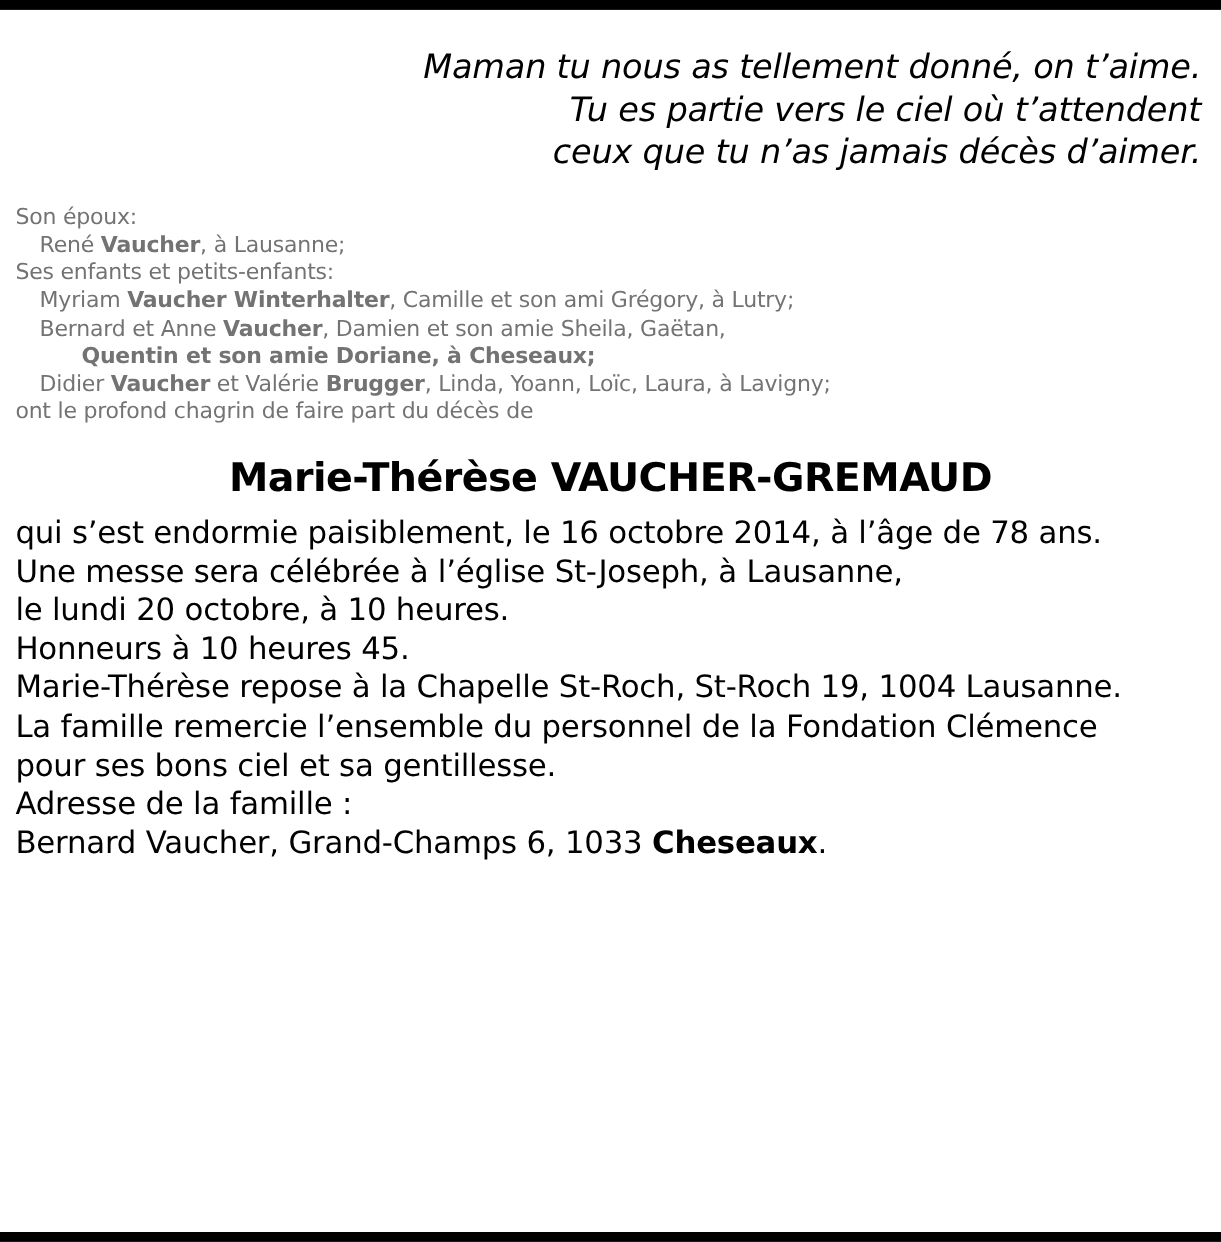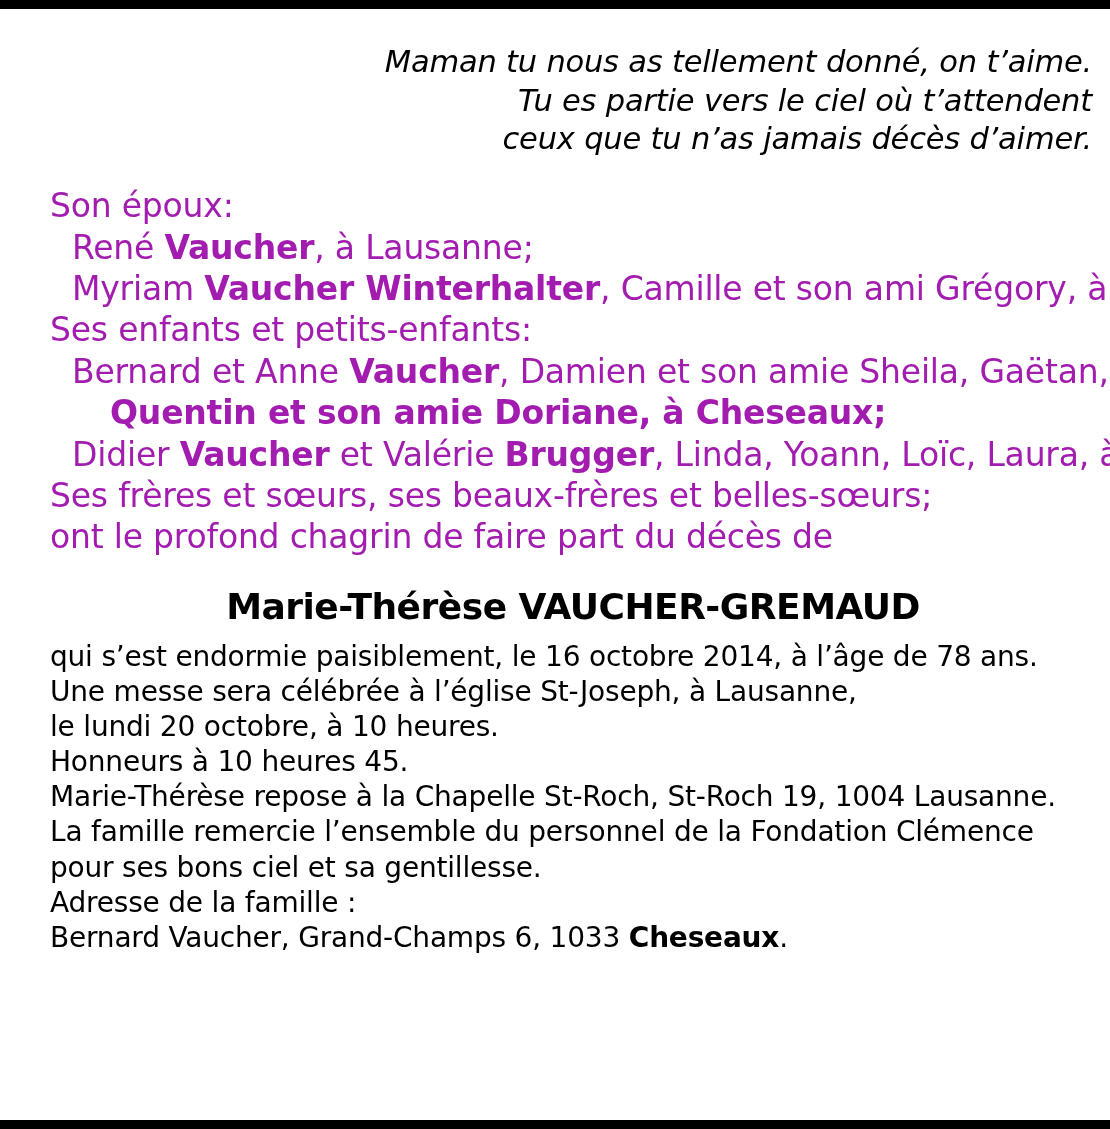--- a/index.html
+++ b/index.html
@@ -17,39 +17,38 @@
     box-sizing: border-box;
     background: #ffffff;
     border-top: 9px solid #000000;
     border-bottom: 9px solid #000000;
     overflow: hidden;
   }
   .inner {
     box-sizing: border-box;
     padding: 34px 14px 0 14px;
     height: 100%;
-    margin-left: 36px;
   }
   .epitaph {
     text-align: right;
     font-style: italic;
     font-size: 30.5px;
     line-height: 1.27;
     color: #000;
     padding-right: 4px;
     font-family: "DejaVu Sans", sans-serif;
     letter-spacing: -0.2px;
   }
   .epitaph div { white-space: nowrap; }
 
   .family {
     margin-top: 26px;
-    font-size: 33px;
+    font-size: 20px;
     line-height: 1.255;
-    color: #a21caf;
+    color: #737373;
     letter-spacing: -0.2px;
   }
   .family .line { white-space: nowrap; }
   .family .ind1 { padding-left: 22px; }
   .family .ind2 { padding-left: 60px; font-weight: bold; }
   .family b { font-weight: bold; }
 
   .deceased {
     text-align: center;
     font-weight: bold;
@@ -79,30 +78,29 @@
     <div class="epitaph">
       <div>Maman tu nous as tellement donné, on t’aime.</div>
       <div>Tu es partie vers le ciel où t’attendent</div>
       <div>ceux que tu n’as jamais décès d’aimer.</div>
     </div>
 
     <div class="family">
       <div class="line">Son époux:</div>
       <div class="line ind1"><span>René </span><b>Vaucher</b><span>, à Lausanne;</span></div>
 
+      <div class="line">Ses enfants et petits-enfants:</div>
+
       <div class="line ind1"><span>Myriam </span><b>Vaucher Winterhalter</b><span>, Camille et son ami Grégory, à Lutry;</span></div>
-
-      <div class="line">Ses enfants et petits-enfants:</div>
 
       <div class="line ind1"><span>Bernard et Anne </span><b>Vaucher</b><span>, Damien et son amie Sheila, Gaëtan,</span></div>
       <div class="line ind2">Quentin et son amie Doriane, à Cheseaux;</div>
 
       <div class="line ind1"><span>Didier </span><b>Vaucher</b><span> et Valérie </span><b>Brugger</b><span>, Linda, Yoann, Loïc, Laura, à Lavigny;</span></div>
 
-      <div class="line">Ses frères et sœurs, ses beaux-frères et belles-sœurs;</div>
       <div class="line">ont le profond chagrin de faire part du décès de</div>
     </div>
 
     <div class="deceased">Marie-Thérèse VAUCHER-GREMAUD</div>
 
     <div class="details">
       <div class="line">qui s’est endormie paisiblement, le 16 octobre 2014, à l’âge de 78 ans.</div>
       <div class="line">Une messe sera célébrée à l’église St-Joseph, à Lausanne,</div>
       <div class="line">le lundi 20 octobre, à 10 heures.</div>
       <div class="line">Honneurs à 10 heures 45.</div>

